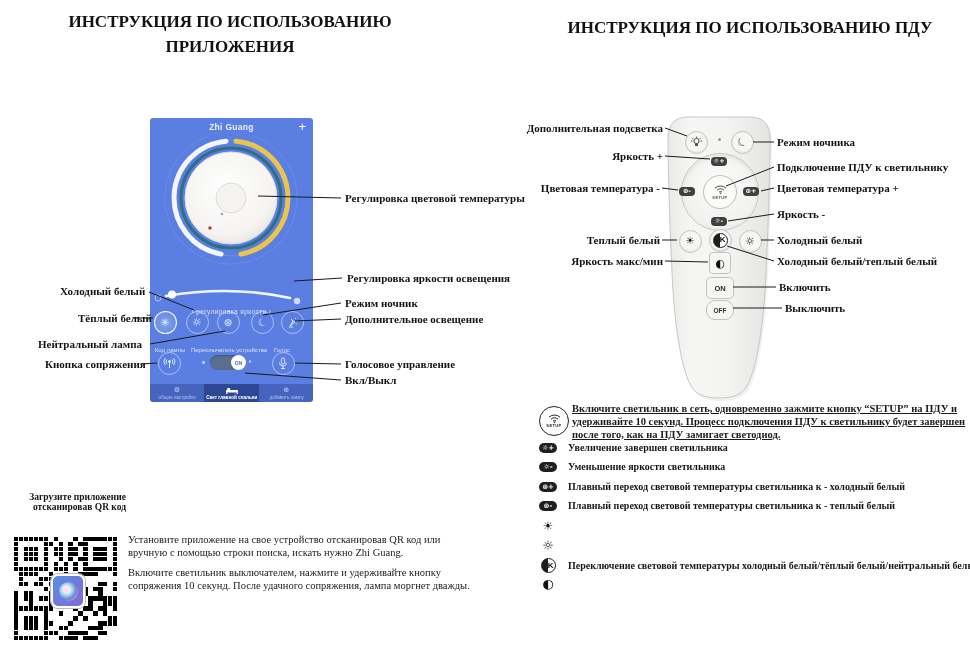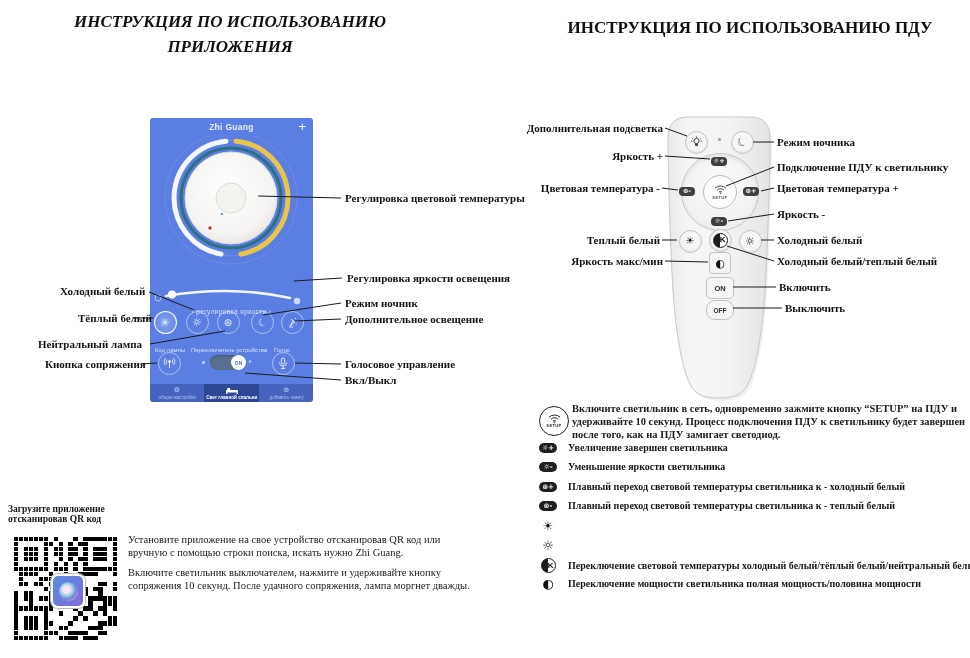--- a/index.html
+++ b/index.html
@@ -72,21 +72,21 @@
            box-shadow:0 0 0 1px #bbb;display:flex;align-items:center;justify-content:center;}
   .appicon .swirl{width:19px;height:19px;border-radius:50%;
            background:radial-gradient(circle at 40% 40%,#ffe3f0 0 22%,#8fd8e8 38%,#6f7fd8 60%,#e8a0c8 80%,#5a8de0 100%);}
   svg{display:block;}
 </style>
 </head>
 <body>
 
 <div class="canvas">
 
-  <div class="abs title pre" style="left:40px;top:10px;width:380px;font-style:italic;">ИНСТРУКЦИЯ ПО ИСПОЛЬЗОВАНИЮ
+  <div class="abs title pre" style="left:40px;top:10px;width:380px;">ИНСТРУКЦИЯ ПО ИСПОЛЬЗОВАНИЮ
 ПРИЛОЖЕНИЯ</div>
   <div class="abs title" style="left:550px;top:16px;width:400px;">ИНСТРУКЦИЯ ПО ИСПОЛЬЗОВАНИЮ ПДУ</div>
 
   <div class="phone">
     <div class="ph-header">Zhi Guang</div>
     <div class="ph-add">+</div>
 
     <svg class="abs" style="left:0;top:18px;" width="163" height="146" viewBox="0 0 163 146">
       <defs>
         <radialGradient id="dialG" cx="45%" cy="40%" r="65%">
@@ -196,21 +196,21 @@
   <div class="co" style="left:78px;top:312px;">Тёплый белый</div>
   <div class="co" style="left:38px;top:338px;">Нейтральный лампа</div>
   <div class="co" style="left:45px;top:358px;">Кнопка сопряжения</div>
   <div class="co r" style="left:345px;top:192px;">Регулировка цветовой температуры</div>
   <div class="co r" style="left:347px;top:272px;">Регулировка яркости освещения</div>
   <div class="co r" style="left:345px;top:297px;">Режим ночник</div>
   <div class="co r" style="left:345px;top:313px;">Дополнительное освещение</div>
   <div class="co r" style="left:345px;top:358px;">Голосовое управление</div>
   <div class="co r" style="left:345px;top:374px;">Вкл/Выкл</div>
 
-  <div class="abs pre" style="left:8px;top:504px;width:118px;text-align:left;font:700 9.5px 'Liberation Serif',serif;">Загрузите приложение
+  <div class="abs pre" style="left:8px;top:492px;width:118px;text-align:right;font:700 9.5px 'Liberation Serif',serif;">Загрузите приложение
 отсканировав QR код</div>
   <div class="qrbox">
 
   <div class="m" style="left: 0px; top: 0px; width: 4.35238px; height: 4.35238px;"></div>
       <div class="m" style="left: 4.95238px; top: 0px; width: 4.35238px; height: 4.35238px;"></div>
       <div class="m" style="left: 9.90476px; top: 0px; width: 4.35238px; height: 4.35238px;"></div>
       <div class="m" style="left: 14.8571px; top: 0px; width: 4.35238px; height: 4.35238px;"></div>
       <div class="m" style="left: 19.8095px; top: 0px; width: 4.35238px; height: 4.35238px;"></div>
       <div class="m" style="left: 24.7619px; top: 0px; width: 4.35238px; height: 4.35238px;"></div>
       <div class="m" style="left: 29.7143px; top: 0px; width: 4.35238px; height: 4.35238px;"></div>
@@ -526,21 +526,21 @@
     <svg width="13" height="9" viewBox="0 0 13 9">
       <g stroke="#222" stroke-width="1" fill="none">
         <path d="M1 3.2 a8 8 0 0 1 11 0"></path>
           <path d="M3 5.2 a5 5 0 0 1 7 0"></path>
           <path d="M5 7 a2.5 2.5 0 0 1 3 0"></path>
         </g>
       <circle cx="6.5" cy="8.2" r=".8" fill="#222"></circle>
       </svg>
     <span style="font:700 4px 'Liberation Sans',sans-serif;color:#222;letter-spacing:.4px;">SETUP</span>
   </div>
-  <div class="abs para" style="left:572px;top:403px;width:396px;font-weight:700;line-height:1.22;">Включите светильник в сеть, одновременно зажмите кнопку “SETUP” на ПДУ и удерживайте 10 секунд. Процесс подключения ПДУ к светильнику будет завершен после того, как на ПДУ замигает светодиод.</div>
+  <div class="abs para" style="left:572px;top:403px;width:396px;font-weight:700;line-height:1.22;text-decoration:underline;">Включите светильник в сеть, одновременно зажмите кнопку “SETUP” на ПДУ и удерживайте 10 секунд. Процесс подключения ПДУ к светильнику будет завершен после того, как на ПДУ замигает светодиод.</div>
 
   <div class="leg" style="top:442px;">
       <span class="ic">
         <span class="pilld">☼+</span>
       </span>
       <span class="lt">Увеличение завершен светильника</span>
     </div>
   <div class="leg" style="top:461px;">
       <span class="ic">
         <span class="pilld">☼-</span>
@@ -574,21 +574,20 @@
         <span class="ckic">
           <span class="k">K</span>
         </span>
       </span>
       <span class="lt">Переключение световой температуры холодный белый/тёплый белый/нейтральный белый</span>
     </div>
   <div class="leg" style="top:577px;">
       <span class="ic">
         <span class="glyph" style="font-size:13px;">◐</span>
       </span>
-      <span class="lt">Переключение мощности светильника полная мощность/половина мощности</span>
     </div>
 
   <svg class="abs" style="left:0;top:0;z-index:5;pointer-events:none;" width="970" height="658" viewBox="0 0 970 658">
     <g stroke="#1a1a1a" stroke-width="1" fill="none">
 
       <path d="M 258 196 L 341 198"></path>
       <path d="M 294 281 L 342 278"></path>
       <path d="M 263 315 L 341 303"></path>
       <path d="M 295 321 L 341 319"></path>
       <path d="M 295 363 L 341 364"></path>

